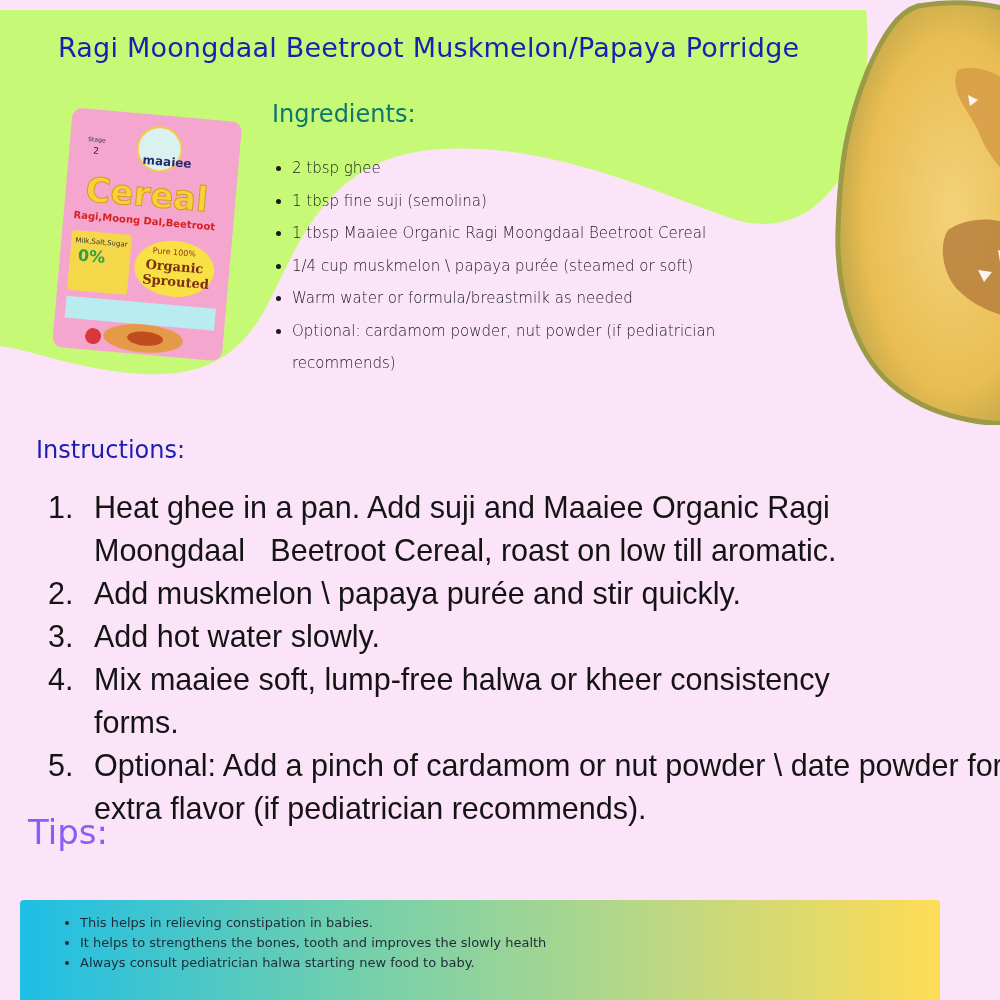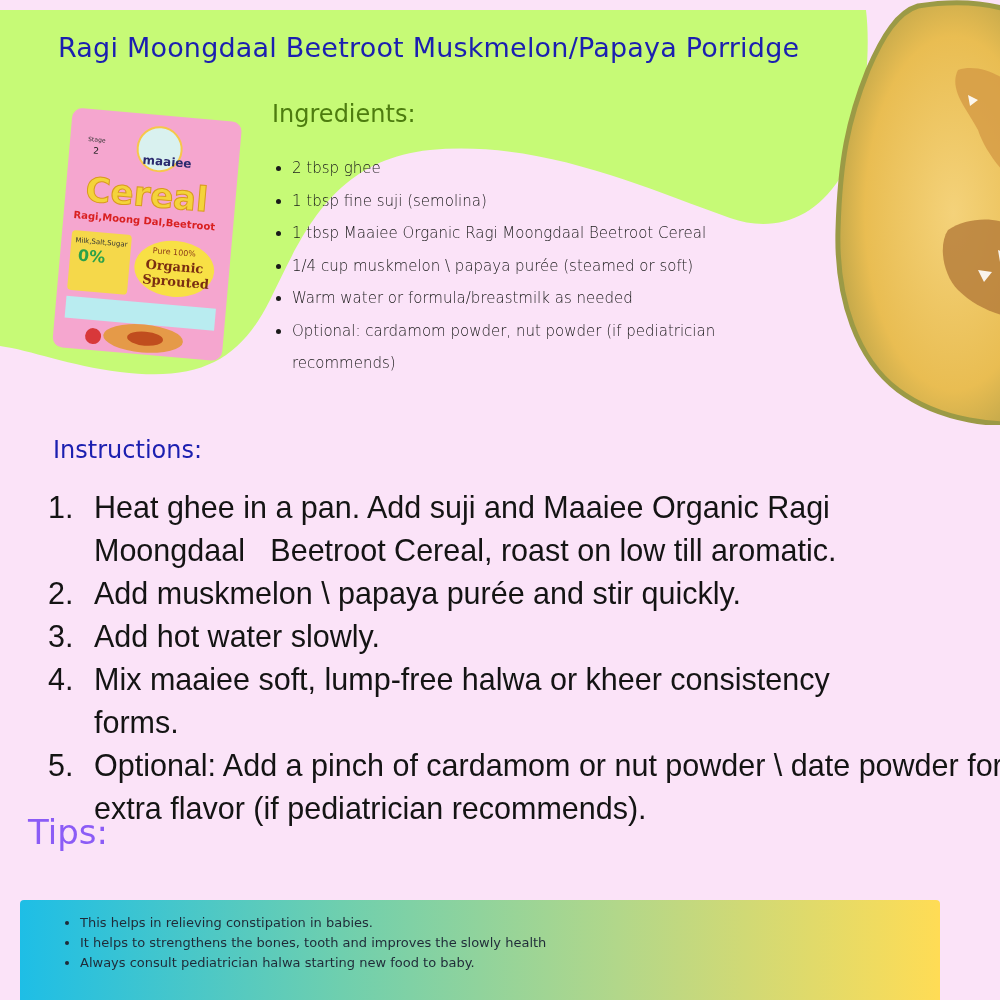--- a/index.html
+++ b/index.html
@@ -1,24 +1,24 @@
 <!DOCTYPE html>
 <html><head>
 <meta charset="utf-8">
 <style>
   html,body{margin:0;padding:0;}
   body{width:1000px;height:1000px;position:relative;overflow:hidden;background:#fbe3f8;font-family:"Liberation Sans",sans-serif;}
   .blob{position:absolute;left:0;top:0;width:1000px;height:420px;}
   .title{position:absolute;left:58px;top:32px;font-family:"DejaVu Sans",sans-serif;font-size:27px;color:#1b1fb0;letter-spacing:0.2px;white-space:nowrap;}
   .melon{position:absolute;left:828px;top:0;width:200px;height:425px;}
   .pack{position:absolute;left:42px;top:106px;width:200px;height:260px;}
-  .ing-title{position:absolute;left:272px;top:100px;font-family:"DejaVu Sans",sans-serif;font-size:24px;color:#4d7c0f;}
+  .ing-title{position:absolute;left:272px;top:100px;font-family:"DejaVu Sans",sans-serif;font-size:24px;color:#0f766e;}
   .ing-list{position:absolute;left:270px;top:152px;margin:0;padding:0 0 0 22px;width:560px;font-family:"DejaVu Sans",sans-serif;font-size:15px;line-height:32.5px;color:#1a1a1a;font-weight:300;}
   .ing-list li{padding-left:0;}
-  .ins-title{position:absolute;left:53px;top:436px;font-family:"DejaVu Sans",sans-serif;font-size:24px;color:#1b1fb0;}
+  .ins-title{position:absolute;left:36px;top:436px;font-family:"DejaVu Sans",sans-serif;font-size:24px;color:#1b1fb0;}
   .ins-list{position:absolute;left:50px;top:486px;margin:0;padding:0 0 0 32px;width:930px;font-family:"Liberation Sans",sans-serif;font-size:30.5px;line-height:43px;color:#141414;}
   .ins-list li{padding-left:12px;}
   .tips-title{position:absolute;left:28px;top:812px;font-family:"DejaVu Sans",sans-serif;font-size:34px;color:#8b5cf6;}
   .tips-box{position:absolute;left:20px;top:900px;width:920px;height:112px;border-radius:4px 4px 0 0;background:linear-gradient(90deg,#1ebee6 0%,#6fcfae 35%,#b2d78a 65%,#ffdc55 100%);}
   .tips-list{margin:0;padding:13px 0 0 60px;font-family:"DejaVu Sans",sans-serif;font-size:13px;line-height:20px;color:#1f2b38;}
 </style>
 </head>
 <body>
 
 <svg class="blob" viewBox="0 0 1000 420">

